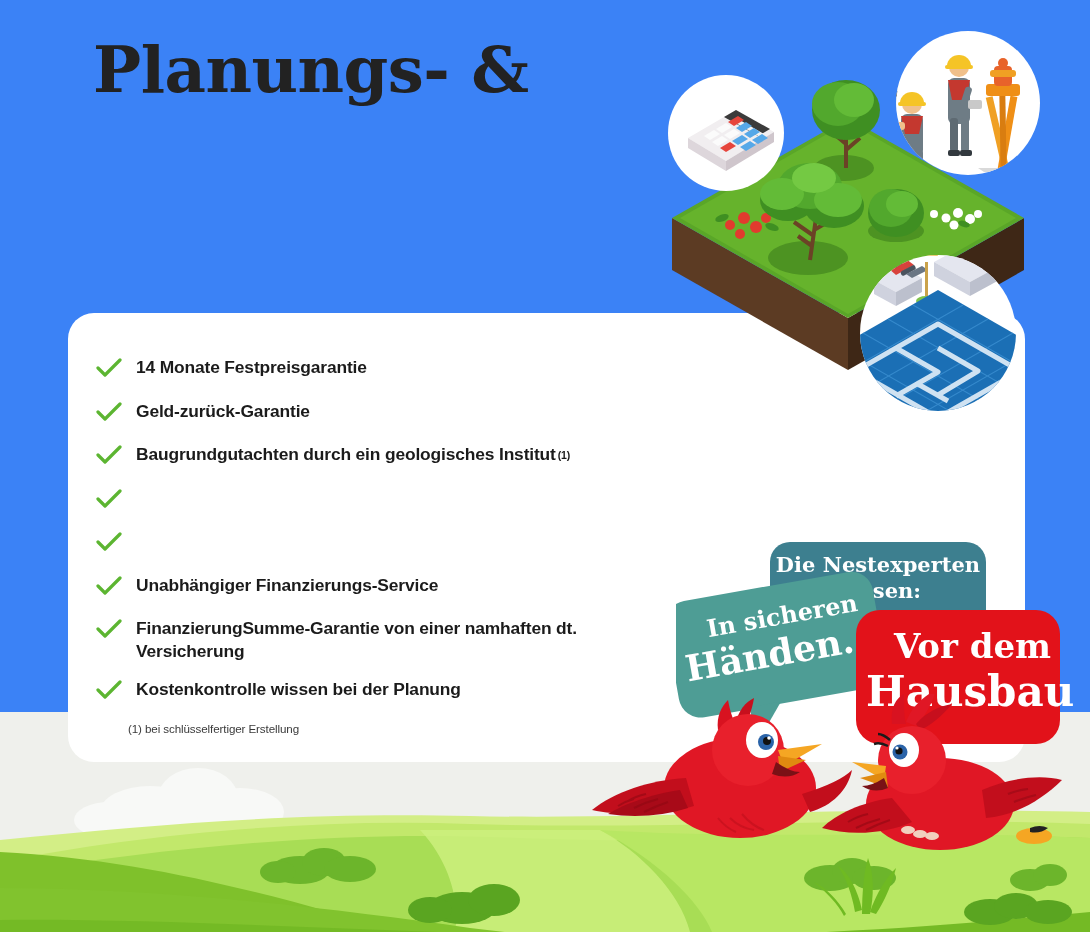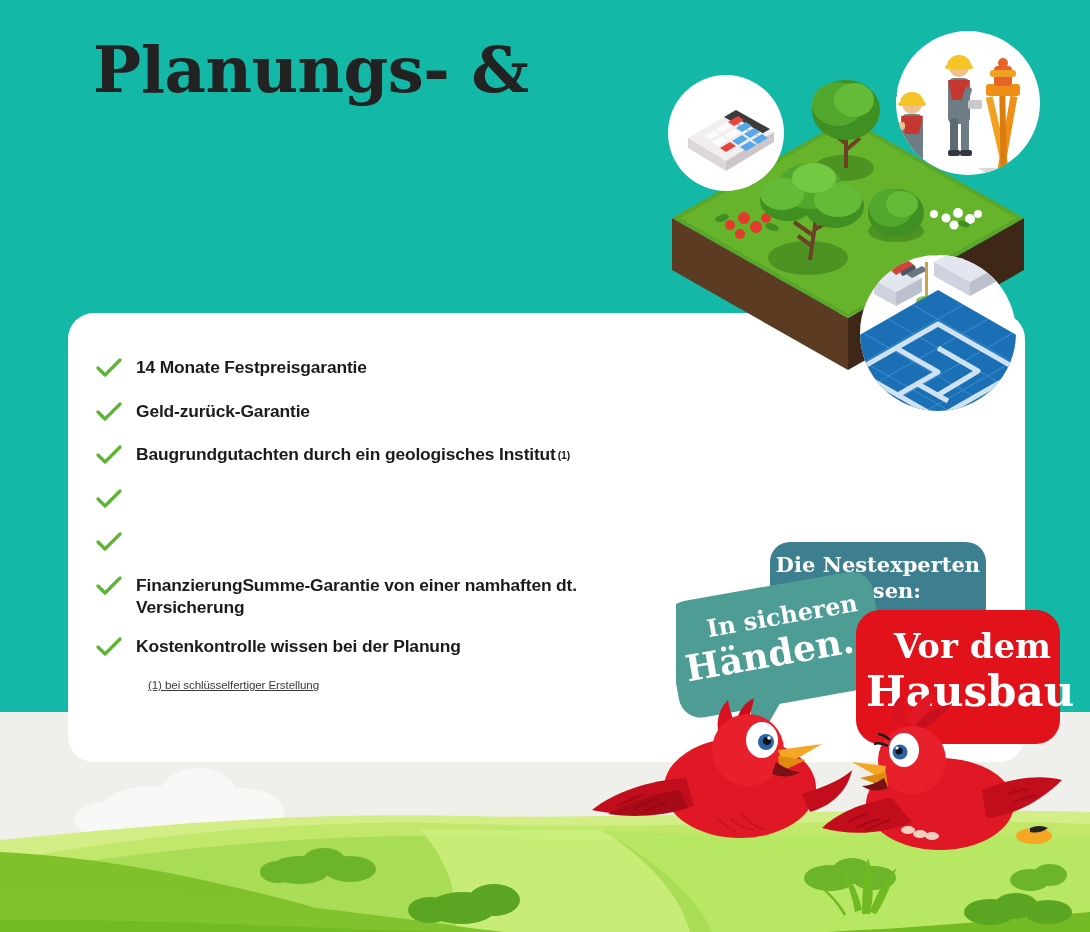--- a/index.html
+++ b/index.html
@@ -15,21 +15,21 @@
     font-family: "Liberation Sans", sans-serif;
     background: #eff0ec;
     position: relative;
   }
 
   .stage {
     position: absolute;
     inset: 0;
     width: 1090px;
     height: 932px;
-    background: #14b8a6;
+    background: #3b82f6;
     overflow: hidden;
   }
 
   
   .landscape {
     position: absolute;
     left: 0;
     bottom: 0;
     width: 1090px;
     height: 220px;
@@ -108,26 +108,25 @@
   }
   .check-text .sup {
     font-size: 10.5px;
     font-weight: bold;
     vertical-align: 1px;
     padding-left: 2px;
   }
 
   .footnote {
     margin-top: 14px;
-    margin-left: 52px;
+    margin-left: 32px;
     font-family: "Liberation Sans", sans-serif;
     font-size: 11.6px;
     color: #3a3a3a;
     letter-spacing: -0.1px;
-    text-decoration: underline;
   }
 
   
   .bubbles {
     position: absolute;
     left: 676px;
     top: 540px;
     width: 400px;
     height: 230px;
     z-index: 7;
@@ -474,20 +473,26 @@
         <path d="M2,10 L9,17 L24,2" fill="none" stroke="#5cb531" stroke-width="3.2" stroke-linecap="round" stroke-linejoin="round"></path>
       </svg>
     </div>
 
     <div class="check-item">
       <svg class="check-mark" viewBox="0 0 26 22">
         <path d="M2,10 L9,17 L24,2" fill="none" stroke="#5cb531" stroke-width="3.2" stroke-linecap="round" stroke-linejoin="round"></path>
       </svg>
     </div>
 
+    <div class="check-item">
+      <svg class="check-mark" viewBox="0 0 26 22">
+        <path d="M2,10 L9,17 L24,2" fill="none" stroke="#5cb531" stroke-width="3.2" stroke-linecap="round" stroke-linejoin="round"></path>
+      </svg>
+      <span class="check-text">Unabhängiger Finanzierungs-Service</span>
+    </div>
 
     <div class="check-item">
       <svg class="check-mark" viewBox="0 0 26 22">
         <path d="M2,10 L9,17 L24,2" fill="none" stroke="#5cb531" stroke-width="3.2" stroke-linecap="round" stroke-linejoin="round"></path>
       </svg>
       <span class="check-text" style="display:block;max-width:505px;">FinanzierungSumme-Garantie von einer namhaften dt. Versicherung</span>
     </div>
 
     <div class="check-item">
       <svg class="check-mark" viewBox="0 0 26 22">

